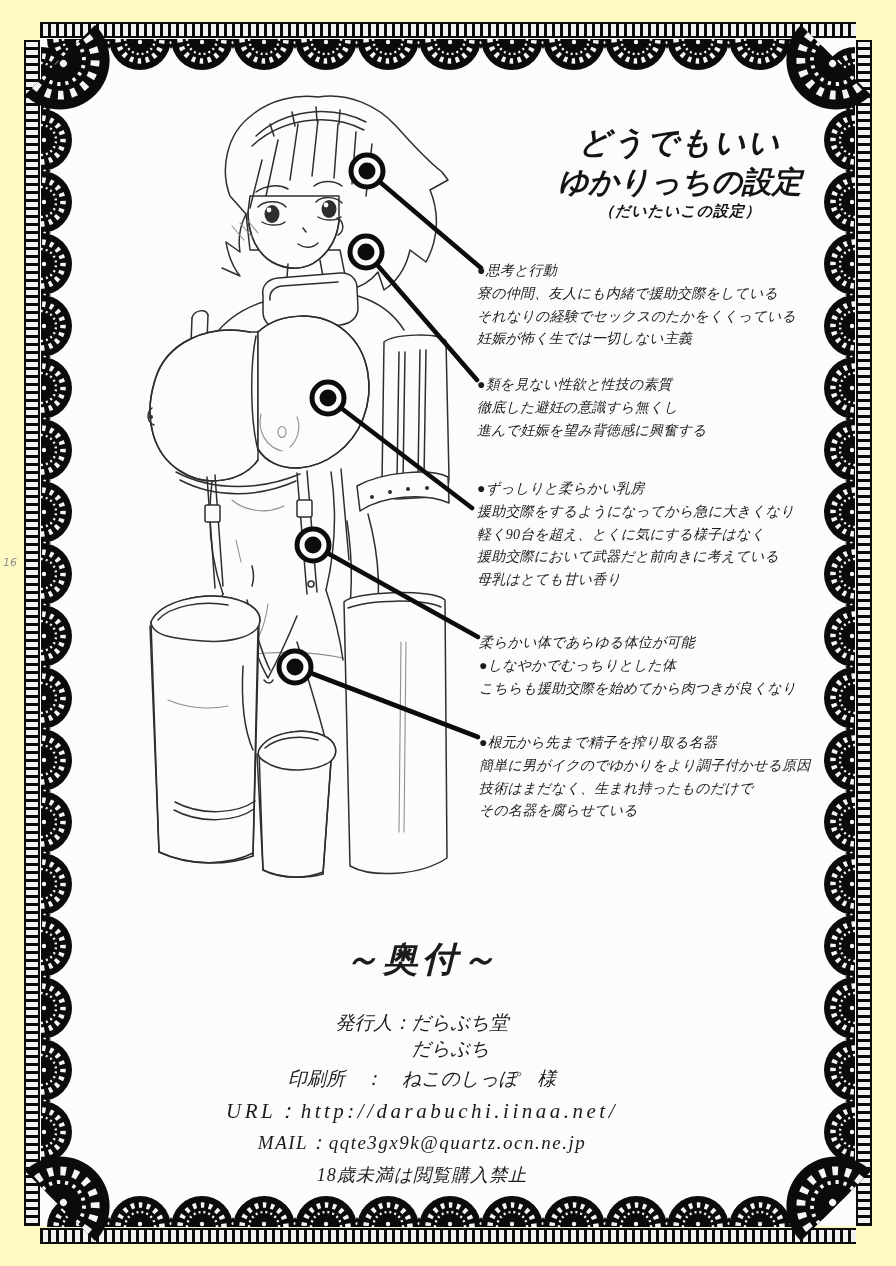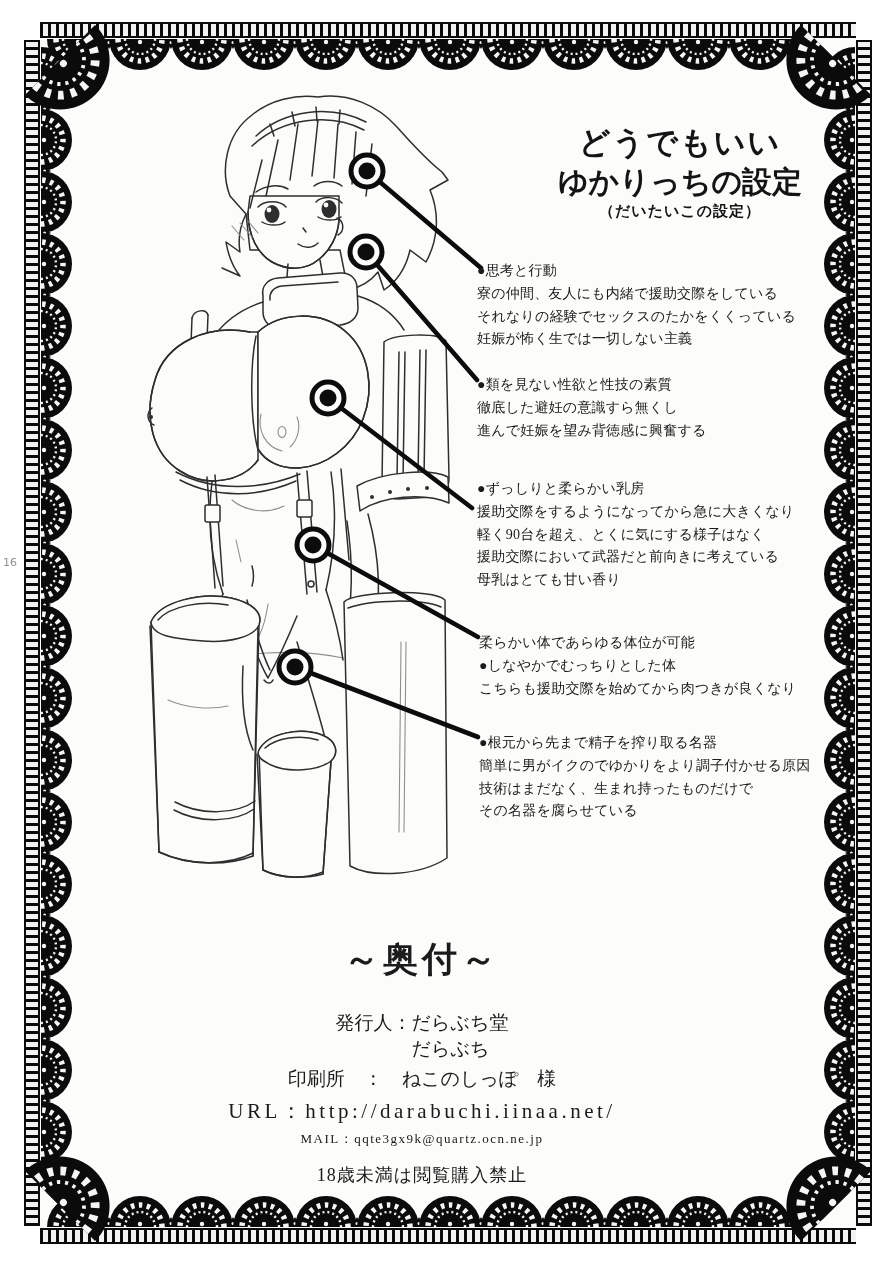--- a/index.html
+++ b/index.html
@@ -1,17 +1,17 @@
 <!DOCTYPE html>
 <html><head>
 <meta charset="utf-8">
 <style>
   html,body{margin:0;padding:0;background:#3a3a3a;}
-  .scan{position:relative;width:896px;height:1266px;background:#ffffff;overflow:hidden;
-        font-family:"Liberation Serif",serif;color:#1b1b1b;}
+  .scan{position:relative;width:896px;height:1266px;background:#fef9c3;overflow:hidden;
+        font-family:"Liberation Serif",serif;color:#1b1b1b;font-style:italic;}
   .page-white{position:absolute;left:40px;top:38px;width:816px;height:1188px;background:#fcfcfa;}
   .band{position:absolute;background:
         repeating-linear-gradient(90deg,#0b0b0b 0 3px,#f2f2f2 3px 8px);}
   .band.h{height:16px;left:40px;right:40px;
         border-top:2px solid #0b0b0b;border-bottom:2px solid #0b0b0b;box-sizing:border-box;}
   .band.v{width:16px;top:40px;bottom:40px;background:
         repeating-linear-gradient(0deg,#0b0b0b 0 3px,#f2f2f2 3px 8px);
         border-left:2px solid #0b0b0b;border-right:2px solid #0b0b0b;box-sizing:border-box;}
   svg.layer{position:absolute;left:0;top:0;z-index:2;}
   .pagenum{position:absolute;left:3px;top:556px;z-index:5;font-family:"DejaVu Sans",sans-serif;
@@ -26,21 +26,21 @@
   .callout{position:absolute;z-index:3;font-size:14px;line-height:22.8px;
         letter-spacing:0.2px;white-space:nowrap;margin-top:6px;}
   
   .col-line{position:absolute;left:0;width:844px;z-index:3;text-align:center;}
   .okuzuke{top:936px;font-size:35px;font-weight:bold;letter-spacing:4px;}
   .pub-block{top:1010px;font-size:19px;line-height:26px;}
   .pub-block .inner{display:inline-block;text-align:left;}
   .pub-block .pub2{text-indent:4em;}
   .printer{top:1066px;font-size:19px;}
   .urlline{top:1097px;font-size:21px;letter-spacing:3.5px;}
-  .mailline{top:1130px;font-size:13px;letter-spacing:1.5px;}
+  .mailline{top:1130px;font-size:19px;letter-spacing:1.5px;}
   .ageline{top:1163px;font-size:18px;letter-spacing:1px;}
   
   .ln{fill:none;stroke:#2e2e2e;stroke-width:1.5;stroke-linecap:round;stroke-linejoin:round;}
   .lnw{fill:#fcfcfa;stroke:#2e2e2e;stroke-width:1.5;stroke-linecap:round;stroke-linejoin:round;}
   .lnl{fill:none;stroke:#8f8f8f;stroke-width:1.1;stroke-linecap:round;}
   .co{stroke:#0c0c0c;stroke-width:4.6;stroke-linecap:round;}
 </style>
 </head>
 <body>
 

